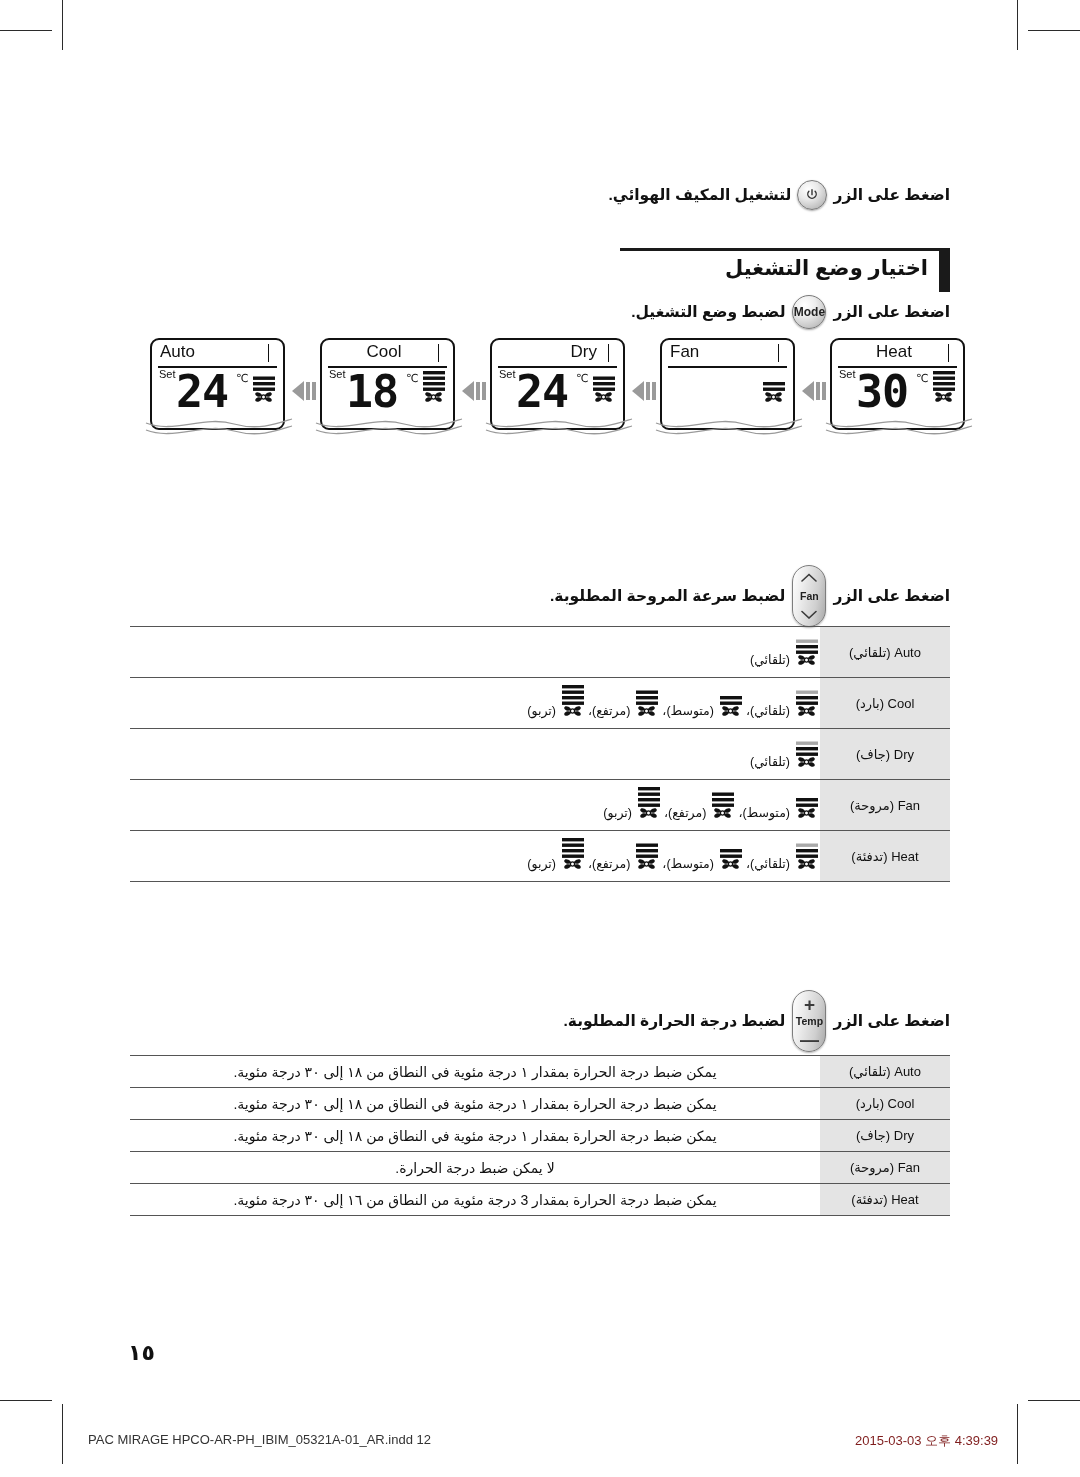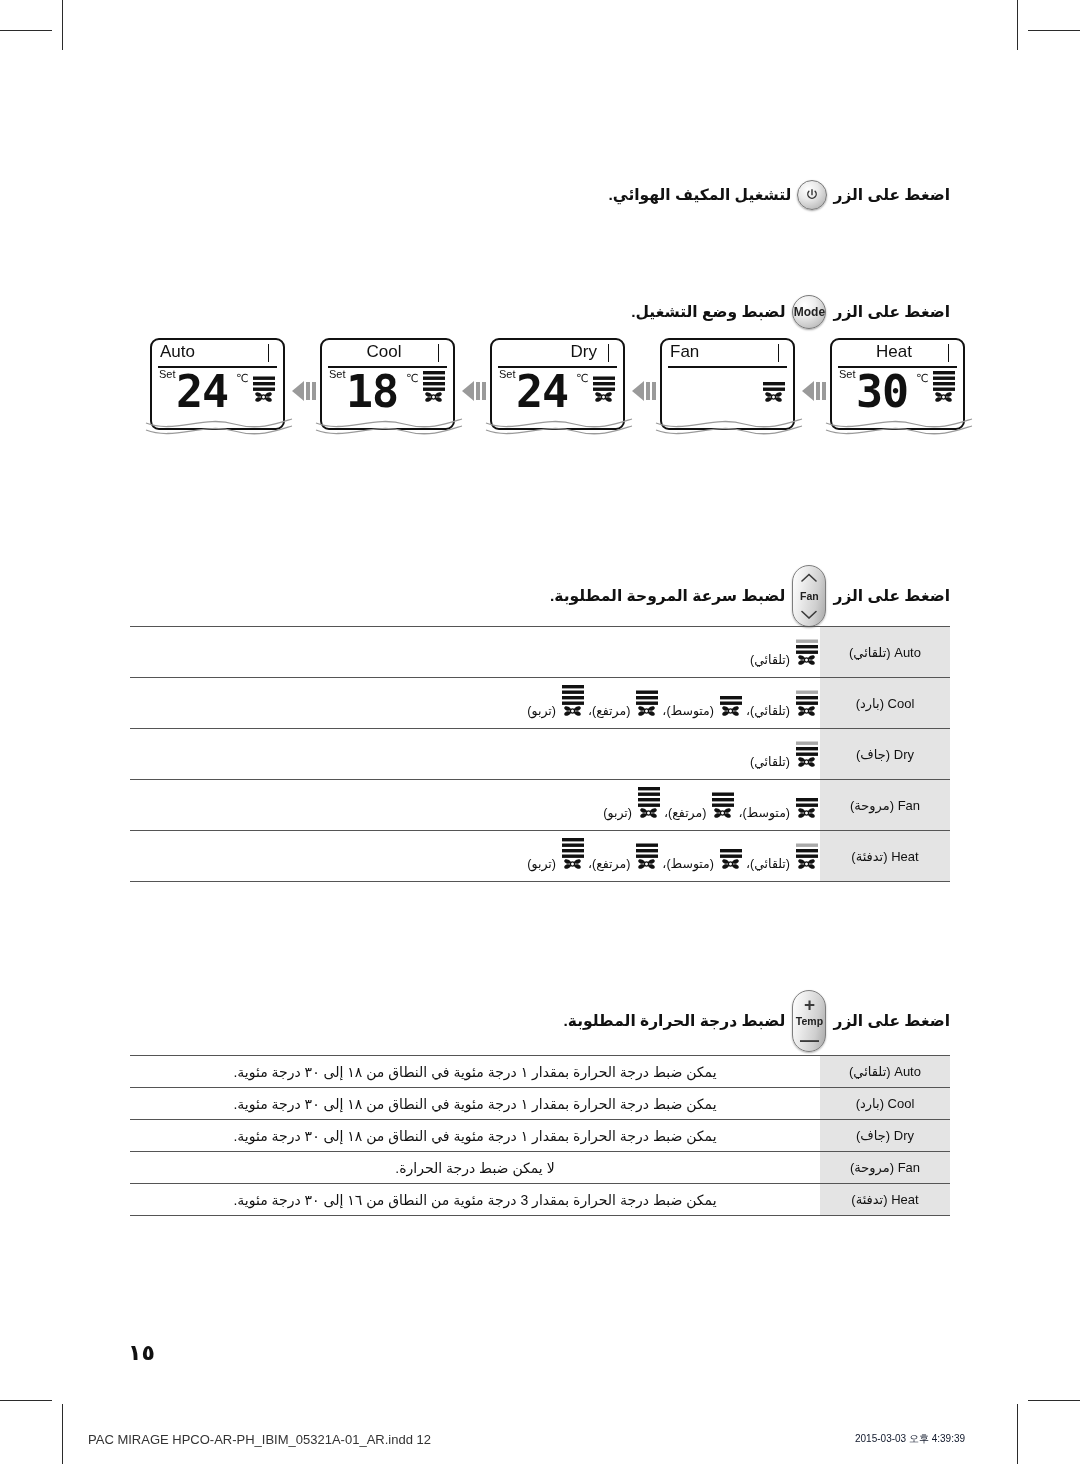--- a/index.html
+++ b/index.html
@@ -166,21 +166,21 @@
 
   
   .footer-rule { position:absolute; left:62px; top:1404px; width:1px; height:60px; background:#2b2b2b; }
   .footer-left {
     position:absolute; left:88px; top:1432px;
     font-size:13px; color:#333; direction:ltr;
     font-family:"Liberation Sans",sans-serif; white-space:nowrap;
   }
   .footer-right {
     position:absolute; left:855px; top:1432px;
-    font-size:10px; color:#0f172a; direction:ltr;
+    font-size:13px; color:#7f1d1d; direction:ltr;
     font-family:"Liberation Sans",sans-serif; white-space:nowrap;
   }
 </style>
 </head>
 <body>
 
 <div class="crop tl-h"></div>
 <div class="crop tl-v"></div>
 <div class="crop tr-h"></div>
 <div class="crop tr-v"></div>
@@ -195,20 +195,25 @@
     <span>اضغط على الزر</span>
     <span class="btn-round">
       <svg class="pw" viewBox="0 0 20 20">
         <path d="M10 2.5 L10 9.5" stroke="#333" stroke-width="2" stroke-linecap="round" fill="none"></path>
         <path d="M5.6 4.6 A6 6 0 1 0 14.4 4.6" stroke="#333" stroke-width="2" fill="none" stroke-linecap="round"></path>
       </svg>
     </span>
     <span>لتشغيل المكيف الهوائي.</span>
   </div>
 
+  <div class="section-head" style="right:130px; top:248px; width:330px;">
+    <div class="rule" style="width:330px;"></div>
+    <div class="bar"></div>
+    <div class="htxt">اختيار وضع التشغيل</div>
+  </div>
 
   <div class="instr" style="right:130px; top:295px;">
     <span>اضغط على الزر</span>
     <span class="btn-mode">
       <span>Mode</span>
     </span>
     <span>لضبط وضع التشغيل.</span>
   </div>
 
   <div class="panels" id="panel-strip">

